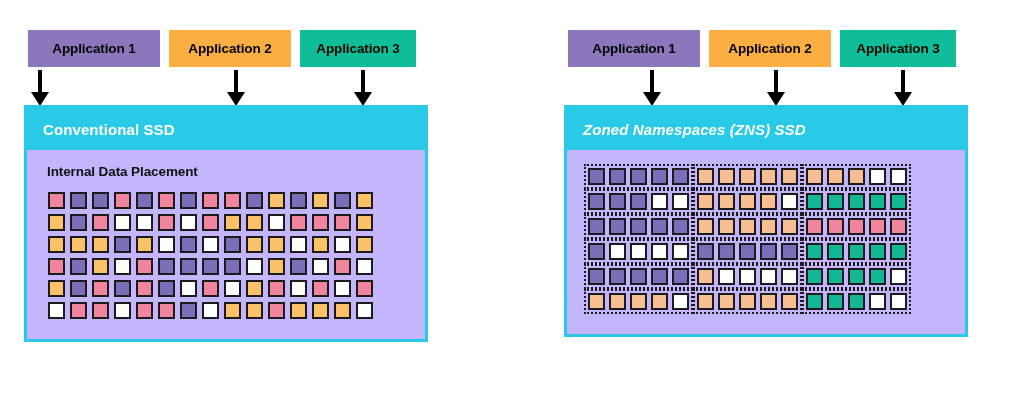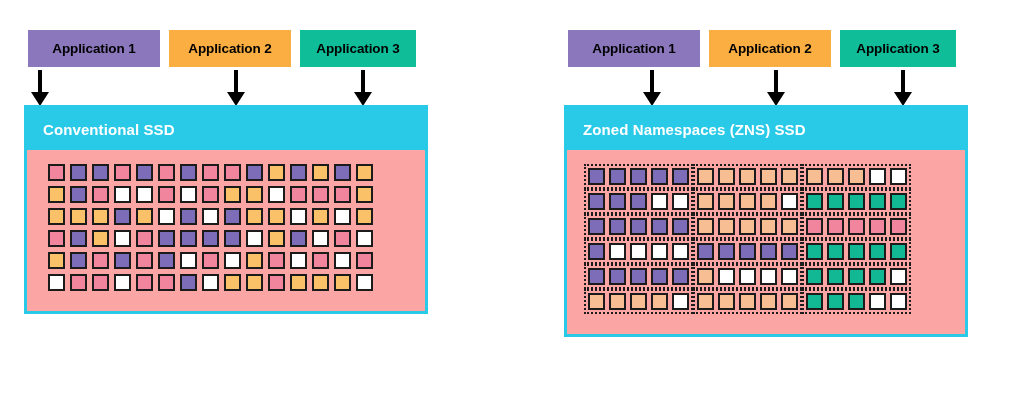--- a/index.html
+++ b/index.html
@@ -82,21 +82,21 @@
   }
 
   
   .ssd {
     position: absolute;
     top: 105px;
     left: 24px;
     width: 404px;
     box-sizing: border-box;
     border: 3px solid #29C9E8;
-    background: #fca5a5;
+    background: #c4b5fd;
   }
   .ssd-header {
     height: 42px;
     display: flex;
     align-items: center;
     padding-left: 16px;
     font-size: 15px;
     font-weight: bold;
     color: #ffffff;
     letter-spacing: 0.1px;
@@ -183,20 +183,21 @@
     <div class="arrow" style="left:363px; top:70px;">
       <span class="stem"></span>
       <span class="head"></span>
     </div>
 
     <div class="ssd">
       <div class="ssd-header" style="background-color: rgb(41, 201, 232);">
         <span>Conventional SSD</span>
       </div>
       <div class="ssd-body">
+        <div class="ssd-subtitle">Internal Data Placement</div>
         <div class="grid-plain" id="grid-left">
             <div class="grid-row">
               <div class="cell" style="background-color: rgb(242, 133, 158); border-color: rgb(27, 27, 27);"></div>
               <div class="cell" style="background-color: rgb(125, 109, 184); border-color: rgb(27, 27, 27);"></div>
               <div class="cell" style="background-color: rgb(125, 109, 184); border-color: rgb(27, 27, 27);"></div>
               <div class="cell" style="background-color: rgb(242, 133, 158); border-color: rgb(27, 27, 27);"></div>
               <div class="cell" style="background-color: rgb(125, 109, 184); border-color: rgb(27, 27, 27);"></div>
               <div class="cell" style="background-color: rgb(242, 133, 158); border-color: rgb(27, 27, 27);"></div>
               <div class="cell" style="background-color: rgb(125, 109, 184); border-color: rgb(27, 27, 27);"></div>
               <div class="cell" style="background-color: rgb(242, 133, 158); border-color: rgb(27, 27, 27);"></div>
@@ -319,21 +320,21 @@
     <div class="arrow" style="left:236px; top:70px;">
       <span class="stem"></span>
       <span class="head"></span>
     </div>
     <div class="arrow" style="left:363px; top:70px;">
       <span class="stem"></span>
       <span class="head"></span>
     </div>
 
     <div class="ssd">
-      <div class="ssd-header" style="background-color: rgb(41, 201, 232);">
+      <div class="ssd-header" style="background-color: rgb(41, 201, 232); font-style: italic;">
         <span>Zoned Namespaces (ZNS) SSD</span>
       </div>
       <div class="ssd-body">
         <div class="grid-zoned" id="grid-right">
             <div class="zone-row">
               <div class="zone" style="border-color: rgb(27, 27, 27);">
                 <div class="cell" style="background-color: rgb(125, 109, 184); border-color: rgb(27, 27, 27);"></div>
                 <div class="cell" style="background-color: rgb(125, 109, 184); border-color: rgb(27, 27, 27);"></div>
                 <div class="cell" style="background-color: rgb(125, 109, 184); border-color: rgb(27, 27, 27);"></div>
                 <div class="cell" style="background-color: rgb(125, 109, 184); border-color: rgb(27, 27, 27);"></div>

